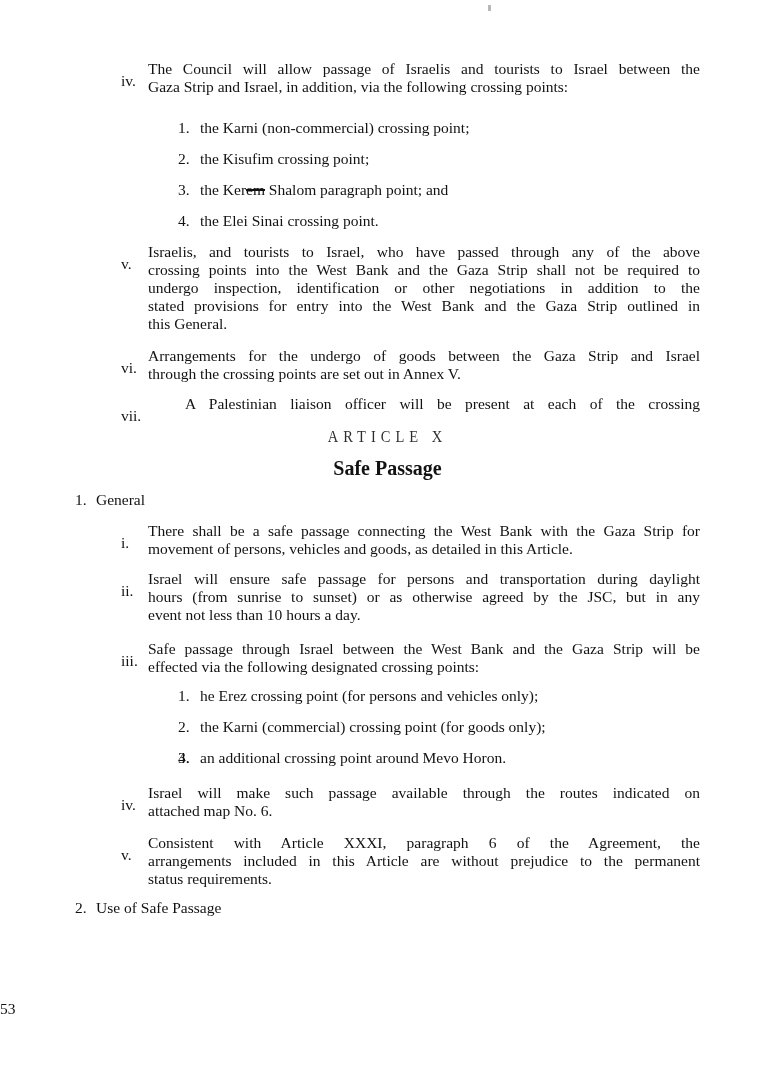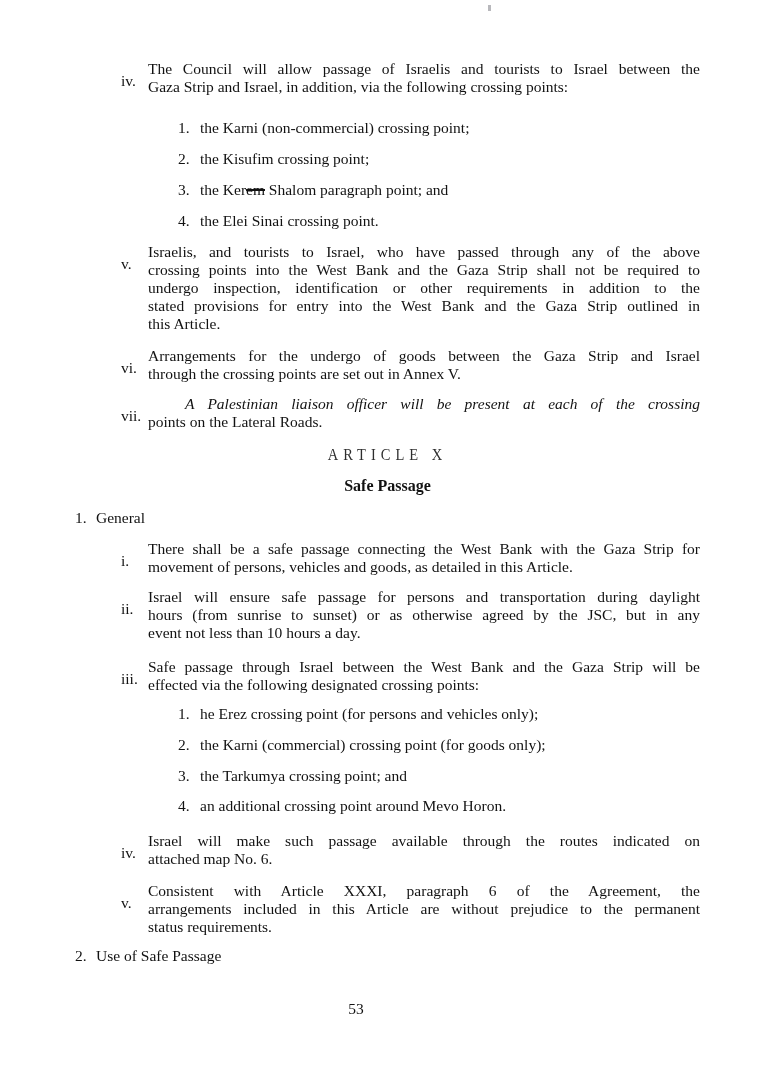--- a/index.html
+++ b/index.html
@@ -26,42 +26,42 @@
   .hang { position: relative; padding-left: 73px; }
   .hang .lbl { position: absolute; left: 46px; top: 12px; white-space: nowrap; }
   
   .numitem { position: relative; padding-left: 125px; }
   .numitem .lbl { position: absolute; left: 103px; top: 0; }
   
   .section { position: relative; padding-left: 21px; }
   .section .lbl { position: absolute; left: 0; top: 0; }
   .line { text-align: justify; text-align-last: justify; }
   .line.last { text-align: left; text-align-last: auto; }
-  .indent1 { text-indent: 37px; font-style: italic; }
+  .indent1 { text-indent: 37px; }
   .struck { text-decoration: line-through; text-decoration-thickness: 2px; }
   .h-article {
     text-align: center;
     font-size: 14.5px;
     letter-spacing: 5px;
     color: #1c1c1c;
     opacity: 0.82;
     filter: blur(0.3px) contrast(1.4);
     transform: scaleY(1.08);
   }
   .h-title {
     text-align: center;
     font-weight: bold;
-    font-size: 16px;
+    font-size: 20px;
   }
   .pagenum {
     position: absolute;
     left: 0;
     top: 1000px;
     width: 712px;
-    text-align: center;
+    text-align: left;
     font-size: 15.5px;
   }
   .speck {
     position: absolute;
     left: 488px;
     top: 5px;
     width: 3px;
     height: 6px;
     background: #b8b8bc;
   }
@@ -94,35 +94,34 @@
     </div>
     <div class="numitem" style="margin-top:13px">
       <span class="lbl">4.</span>
       <div class="line last">the Elei Sinai crossing point.</div>
     </div>
 
     <div class="hang" style="margin-top:13px">
       <span class="lbl">v.</span>
       <div class="line">Israelis, and tourists to Israel, who have passed through any of the above</div>
       <div class="line">crossing points into the West Bank and the Gaza Strip shall not be required to</div>
-      <div class="line">undergo inspection, identification or other requirements in addition to the</div>
+      <div class="line">undergo inspection, identification or other negotiations in addition to the</div>
       <div class="line">stated provisions for entry into the West Bank and the Gaza Strip outlined in</div>
-      <div class="line last">this Article.</div>
+      <div class="line last">this General.</div>
     </div>
 
     <div class="hang" style="margin-top:14px">
       <span class="lbl">vi.</span>
       <div class="line">Arrangements for the undergo of goods between the Gaza Strip and Israel</div>
       <div class="line last">through the crossing points are set out in Annex V.</div>
     </div>
 
     <div class="hang" style="margin-top:12px">
       <span class="lbl">vii.</span>
       <div class="line indent1">A Palestinian liaison officer will be present at each of the crossing</div>
-      <div class="line last">points on the Lateral Roads.</div>
     </div>
 
     <div class="h-article" style="margin-top:15px">ARTICLE X</div>
 
     <div class="h-title" style="margin-top:13px">Safe Passage</div>
 
     <div class="section" style="margin-top:14px">
       <span class="lbl">1.</span>
       <span>General</span>
     </div>
@@ -149,21 +148,20 @@
     <div class="numitem" style="margin-top:11px">
       <span class="lbl">1.</span>
       <div class="line last">he Erez crossing point (for persons and vehicles only);</div>
     </div>
     <div class="numitem" style="margin-top:13px">
       <span class="lbl">2.</span>
       <div class="line last">the Karni (commercial) crossing point (for goods only);</div>
     </div>
     <div class="numitem" style="margin-top:13px">
       <span class="lbl">3.</span>
-      <div class="line last">the Tarkumya crossing point; and</div>
     </div>
     <div class="numitem" style="margin-top:12px">
       <span class="lbl">4.</span>
       <div class="line last">an additional crossing point around Mevo Horon.</div>
     </div>
 
     <div class="hang" style="margin-top:17px">
       <span class="lbl">iv.</span>
       <div class="line">Israel will make such passage available through the routes indicated on</div>
       <div class="line last">attached map No. 6.</div>

